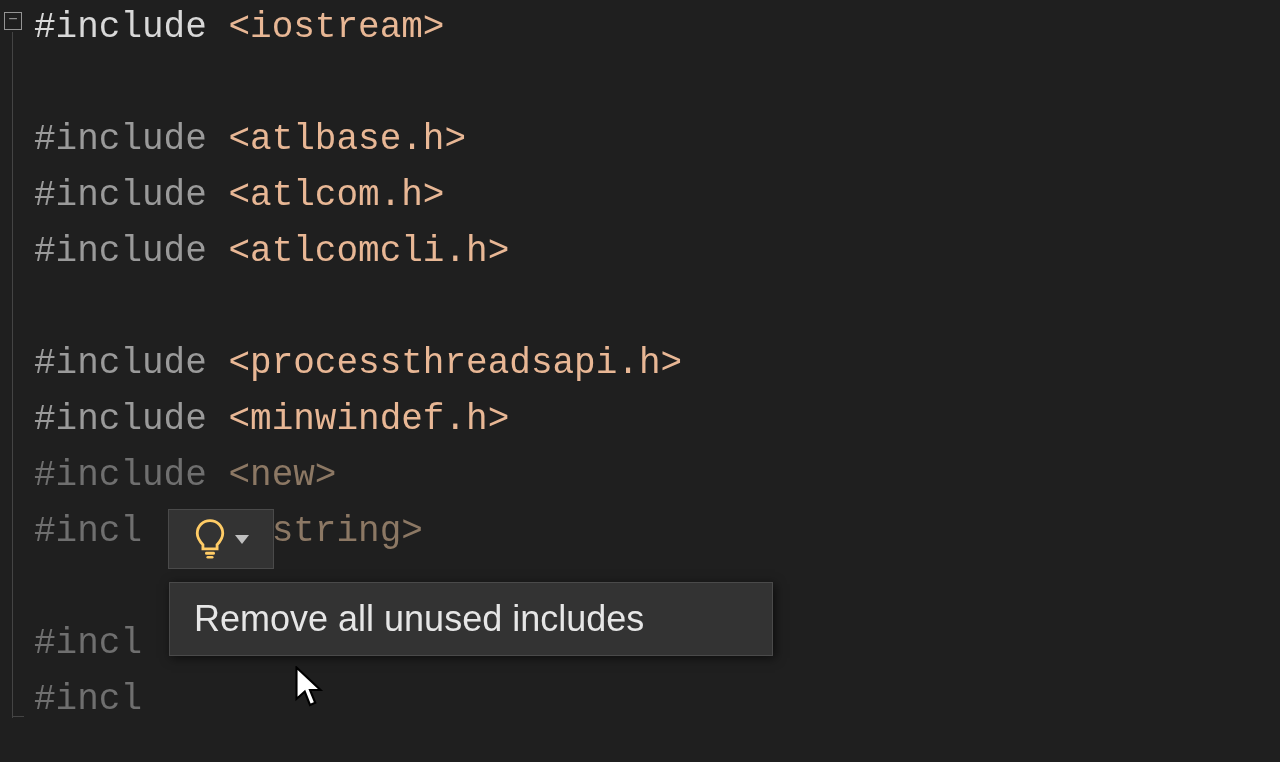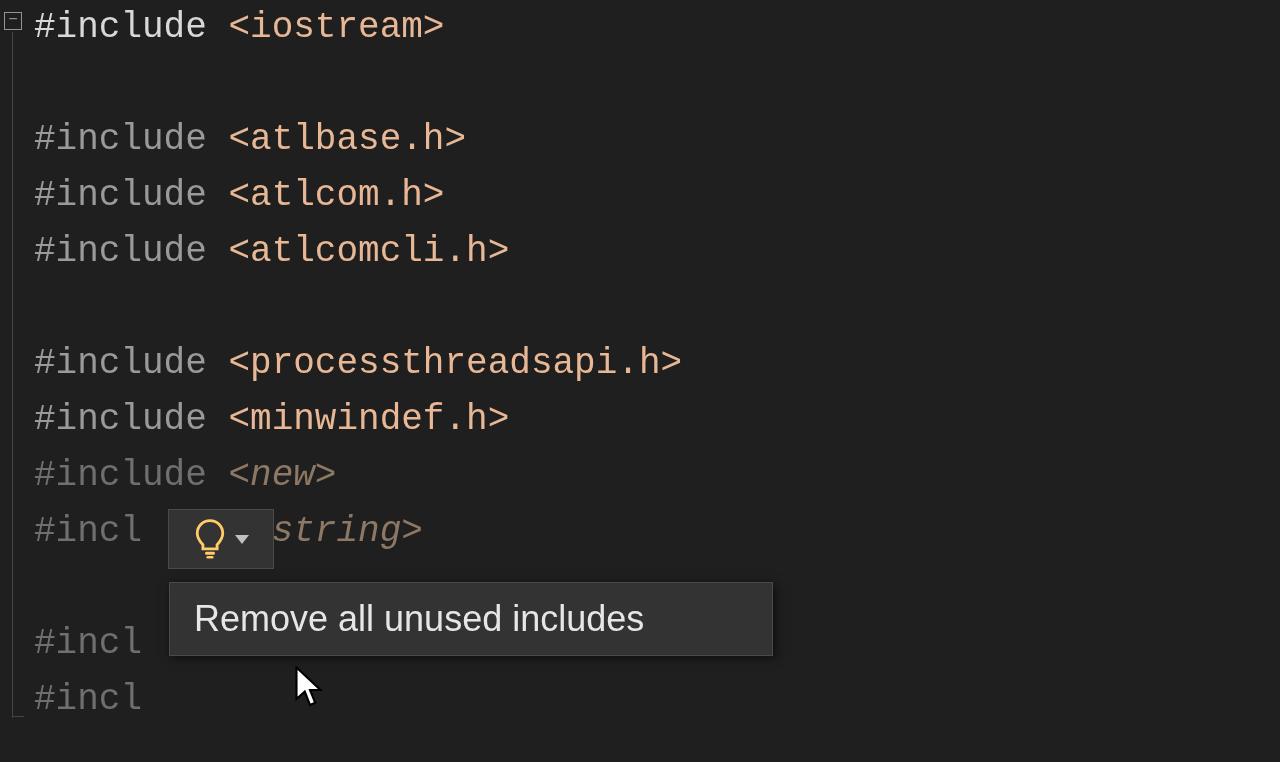--- a/index.html
+++ b/index.html
@@ -73,21 +73,21 @@
     border-top: 1px solid var(--fold-line);
   }
   .code {
     padding-top: 0;
     white-space: pre;
   }
   .line { display: flex; }
   .kw { }
   .kw.first { color: var(--directive-bright); }
   .inc  { color: var(--include-orange); text-align: right; }
-  .inc.unused { color: var(--include-unused); font-style: italic; }
+  .inc.unused { color: var(--include-unused); }
   .kw.unused { color: var(--dimmed); }
   .kw.dim { color: var(--dimmed); }
 
   
   .bulb-btn {
     position: absolute;
     left: 168px;
     top: 509px;
     width: 106px;
     height: 60px;

